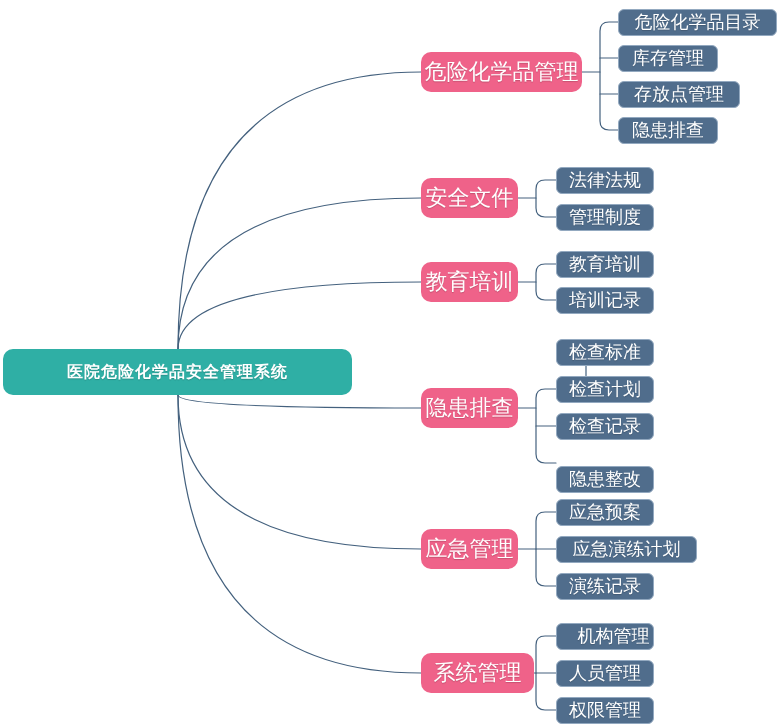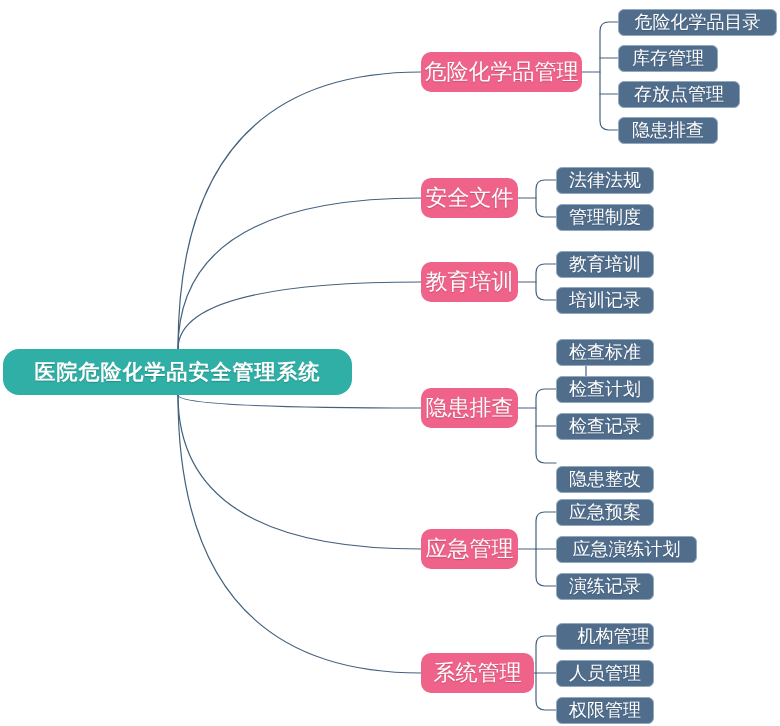--- a/index.html
+++ b/index.html
@@ -20,23 +20,23 @@
     box-sizing: border-box;
     display: flex;
     align-items: center;
     justify-content: center;
     white-space: nowrap;
     color: #ffffff;
     text-shadow: 0 1px 1px rgba(0,0,0,0.18);
     cursor: default;
   }
   .node.root {
-    font-size: 21px;
+    font-size: 16px;
     font-weight: bold;
-    border-radius: 16px;
+    border-radius: 10px;
     letter-spacing: 1px;
   }
   .node.branch {
     font-size: 22px;
     border-radius: 10px;
   }
   .node.leaf {
     font-size: 18px;
     border-radius: 6px;
     border: 1px solid #93a9c0;

